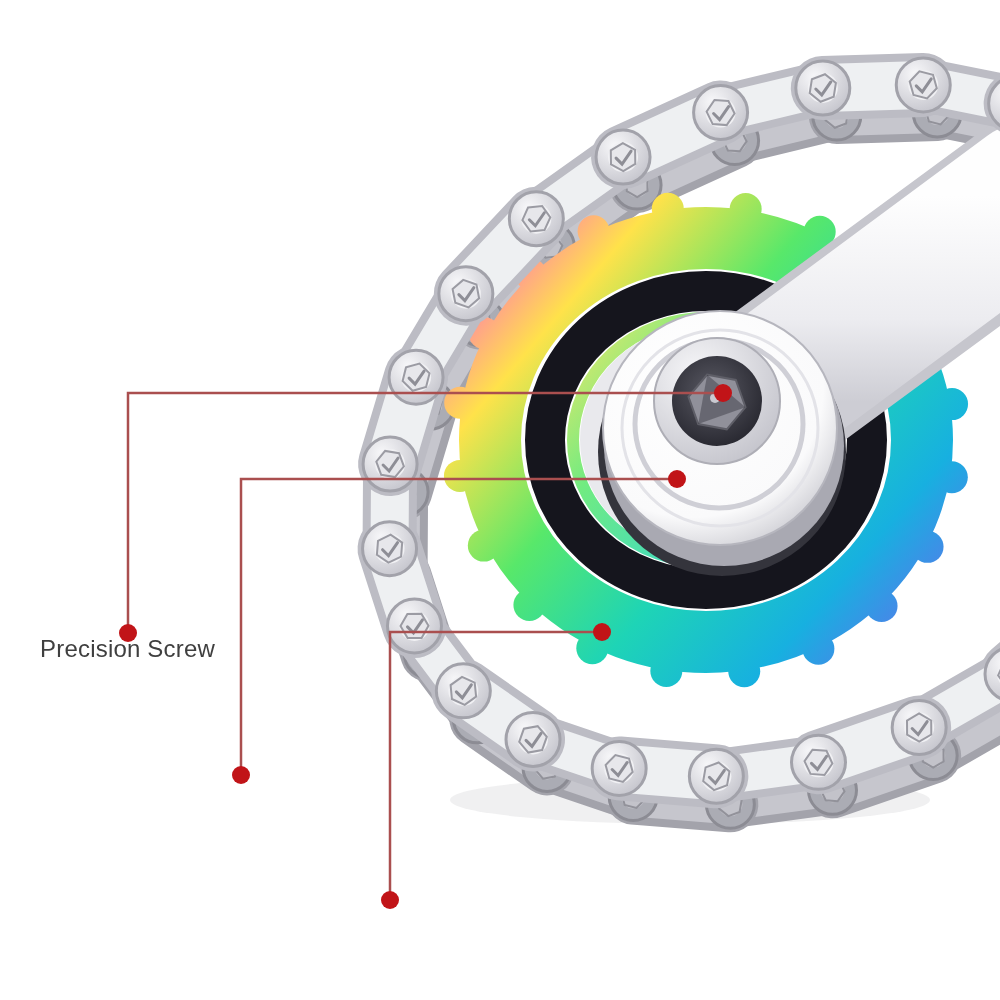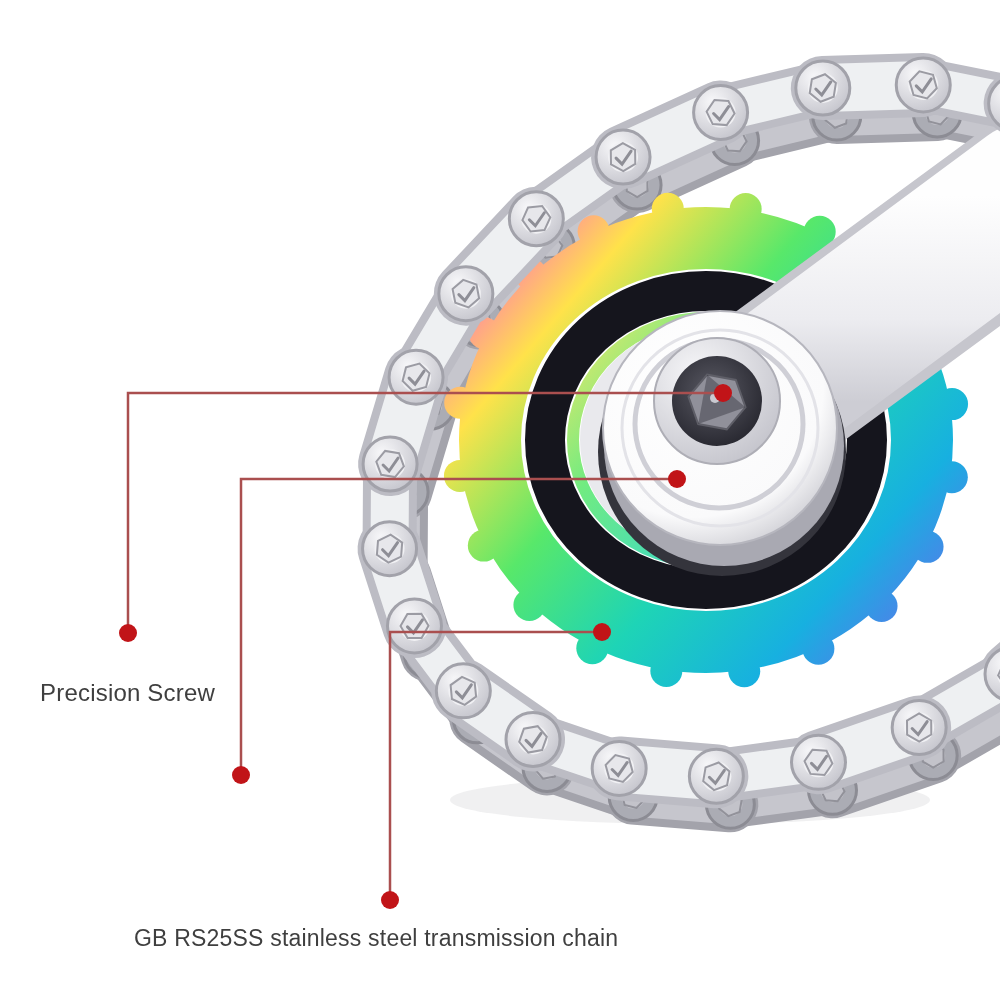--- a/index.html
+++ b/index.html
@@ -373,15 +373,14 @@
         <circle cx="723" cy="393" r="9" fill="#c11418"></circle>
         <circle cx="128" cy="633" r="9" fill="#c11418"></circle>
         <polyline points="677,479 241,479 241,775" fill="none" stroke="#aa4f4f" stroke-width="2.5"></polyline>
         <circle cx="677" cy="479" r="9" fill="#c11418"></circle>
         <circle cx="241" cy="775" r="9" fill="#c11418"></circle>
         <polyline points="602,632 390,632 390,900" fill="none" stroke="#aa4f4f" stroke-width="2.5"></polyline>
         <circle cx="602" cy="632" r="9" fill="#c11418"></circle>
         <circle cx="390" cy="900" r="9" fill="#c11418"></circle>
       </g>
     </svg>
-  <div class="callout-label" style="left: 40px; top: 680px; font-size: 24px; color: rgb(63, 63, 63);">Precision Screw</div>
-  <div class="callout-label" style="left: 134px; top: 926px; font-size: 23px; color: rgb(63, 63, 63);">GB RS25SS stainless steel transmission chain</div>
+  <div class="callout-label" style="left: 40px; top: 636px; font-size: 24px; color: rgb(63, 63, 63);">Precision Screw</div>
 </div>
 
 </body></html>

